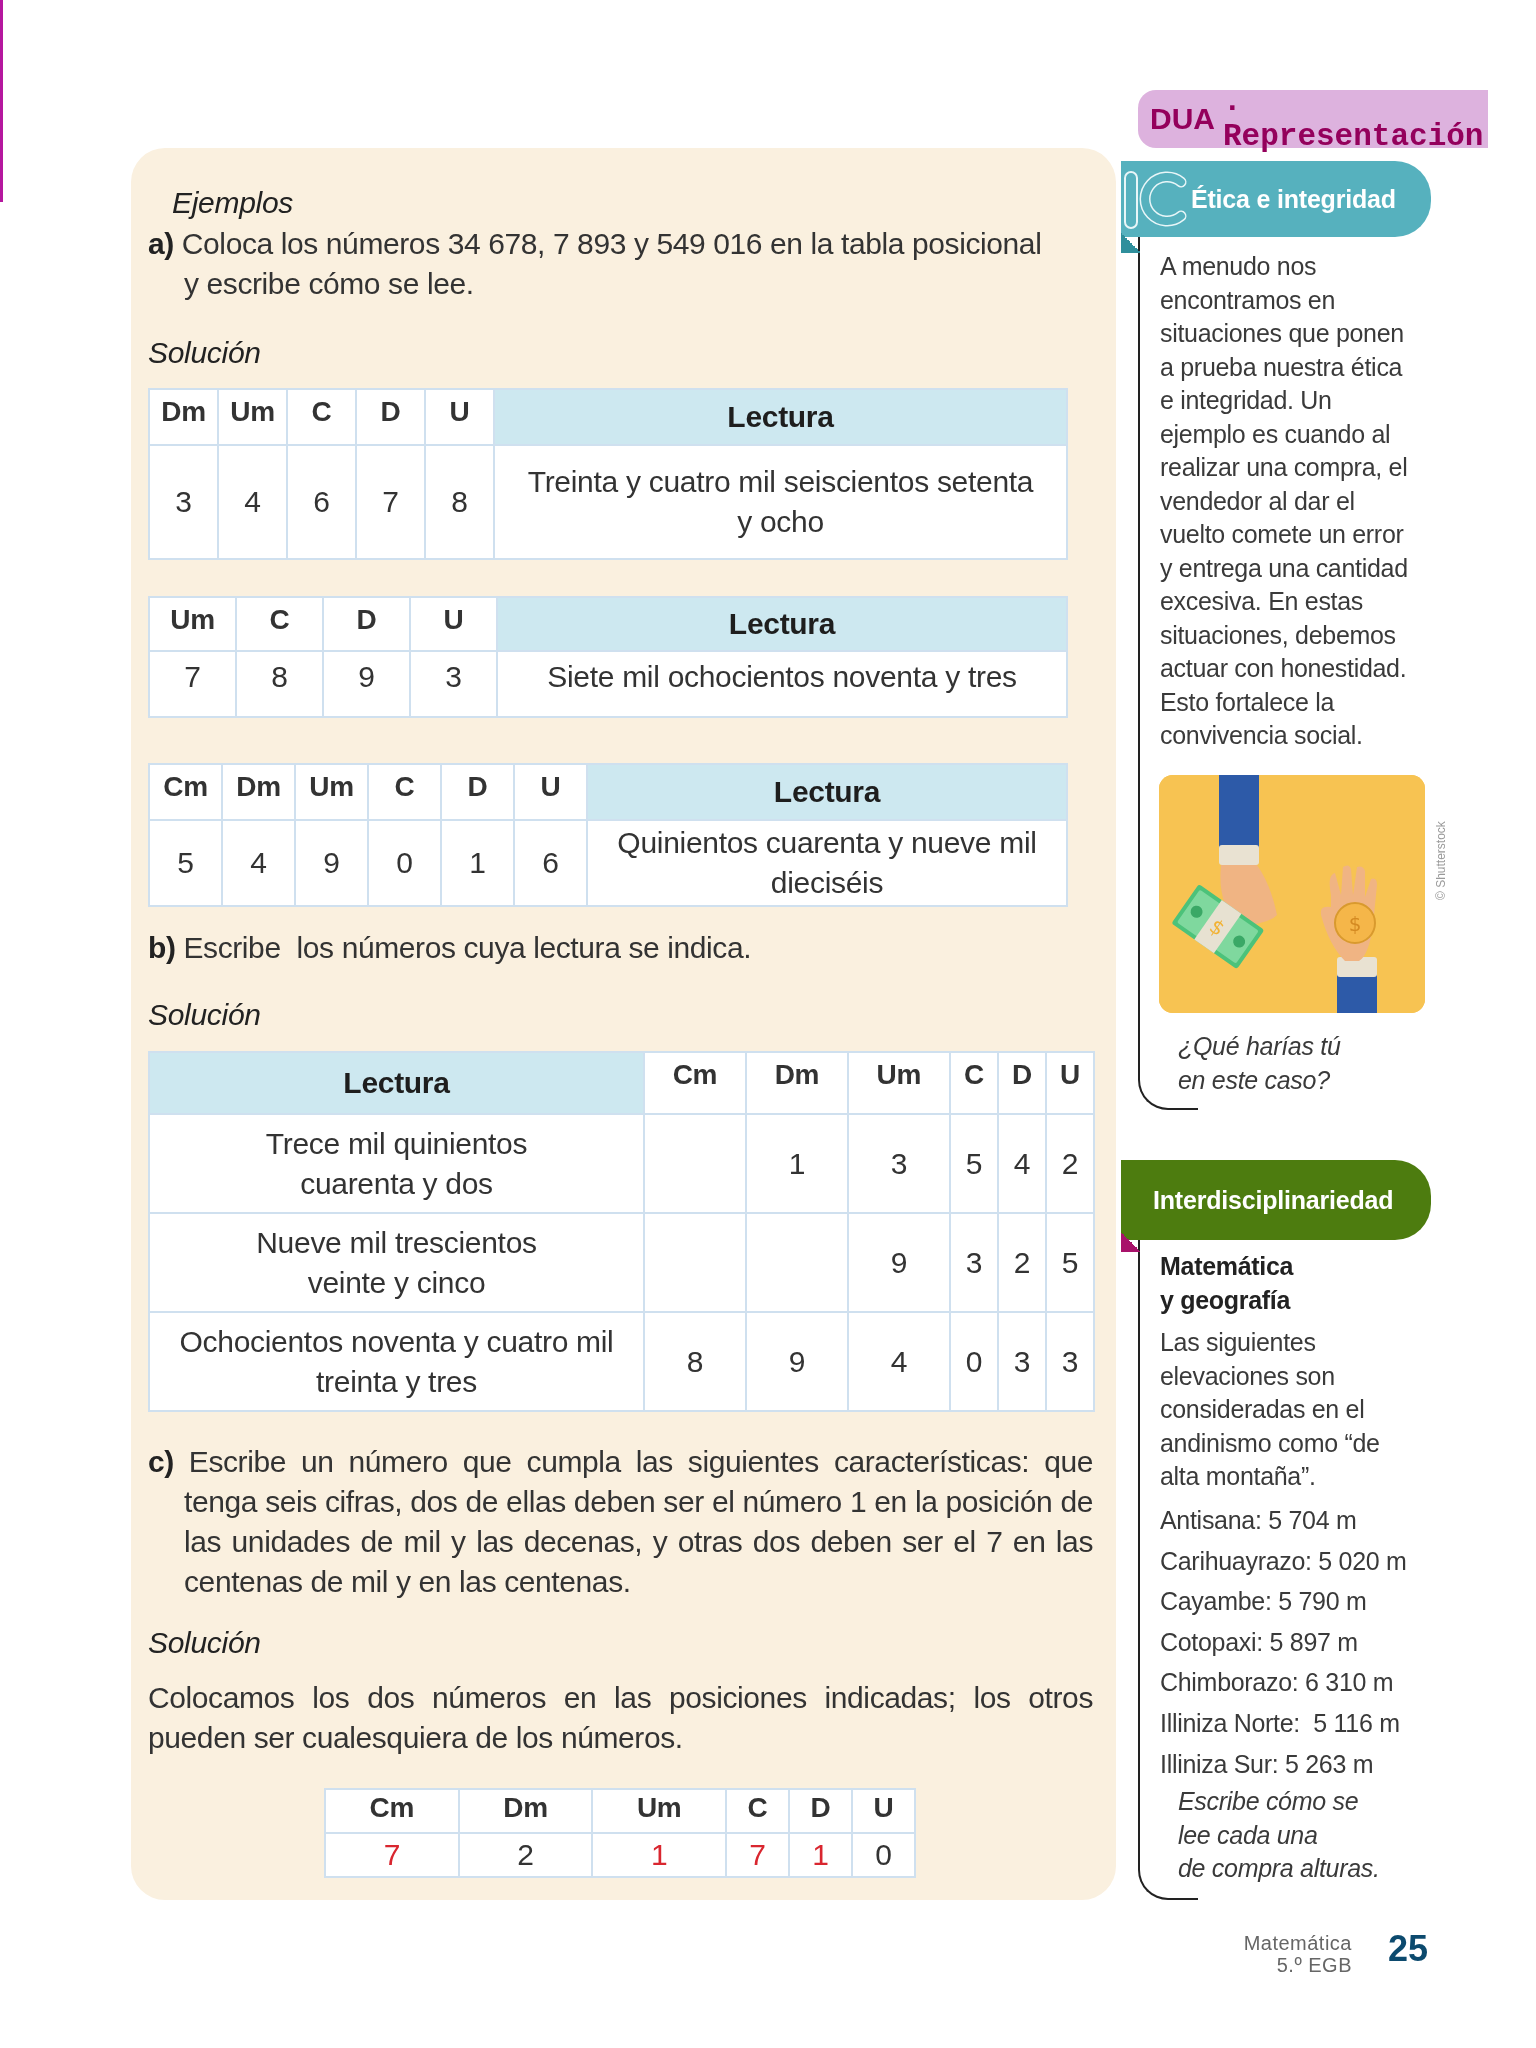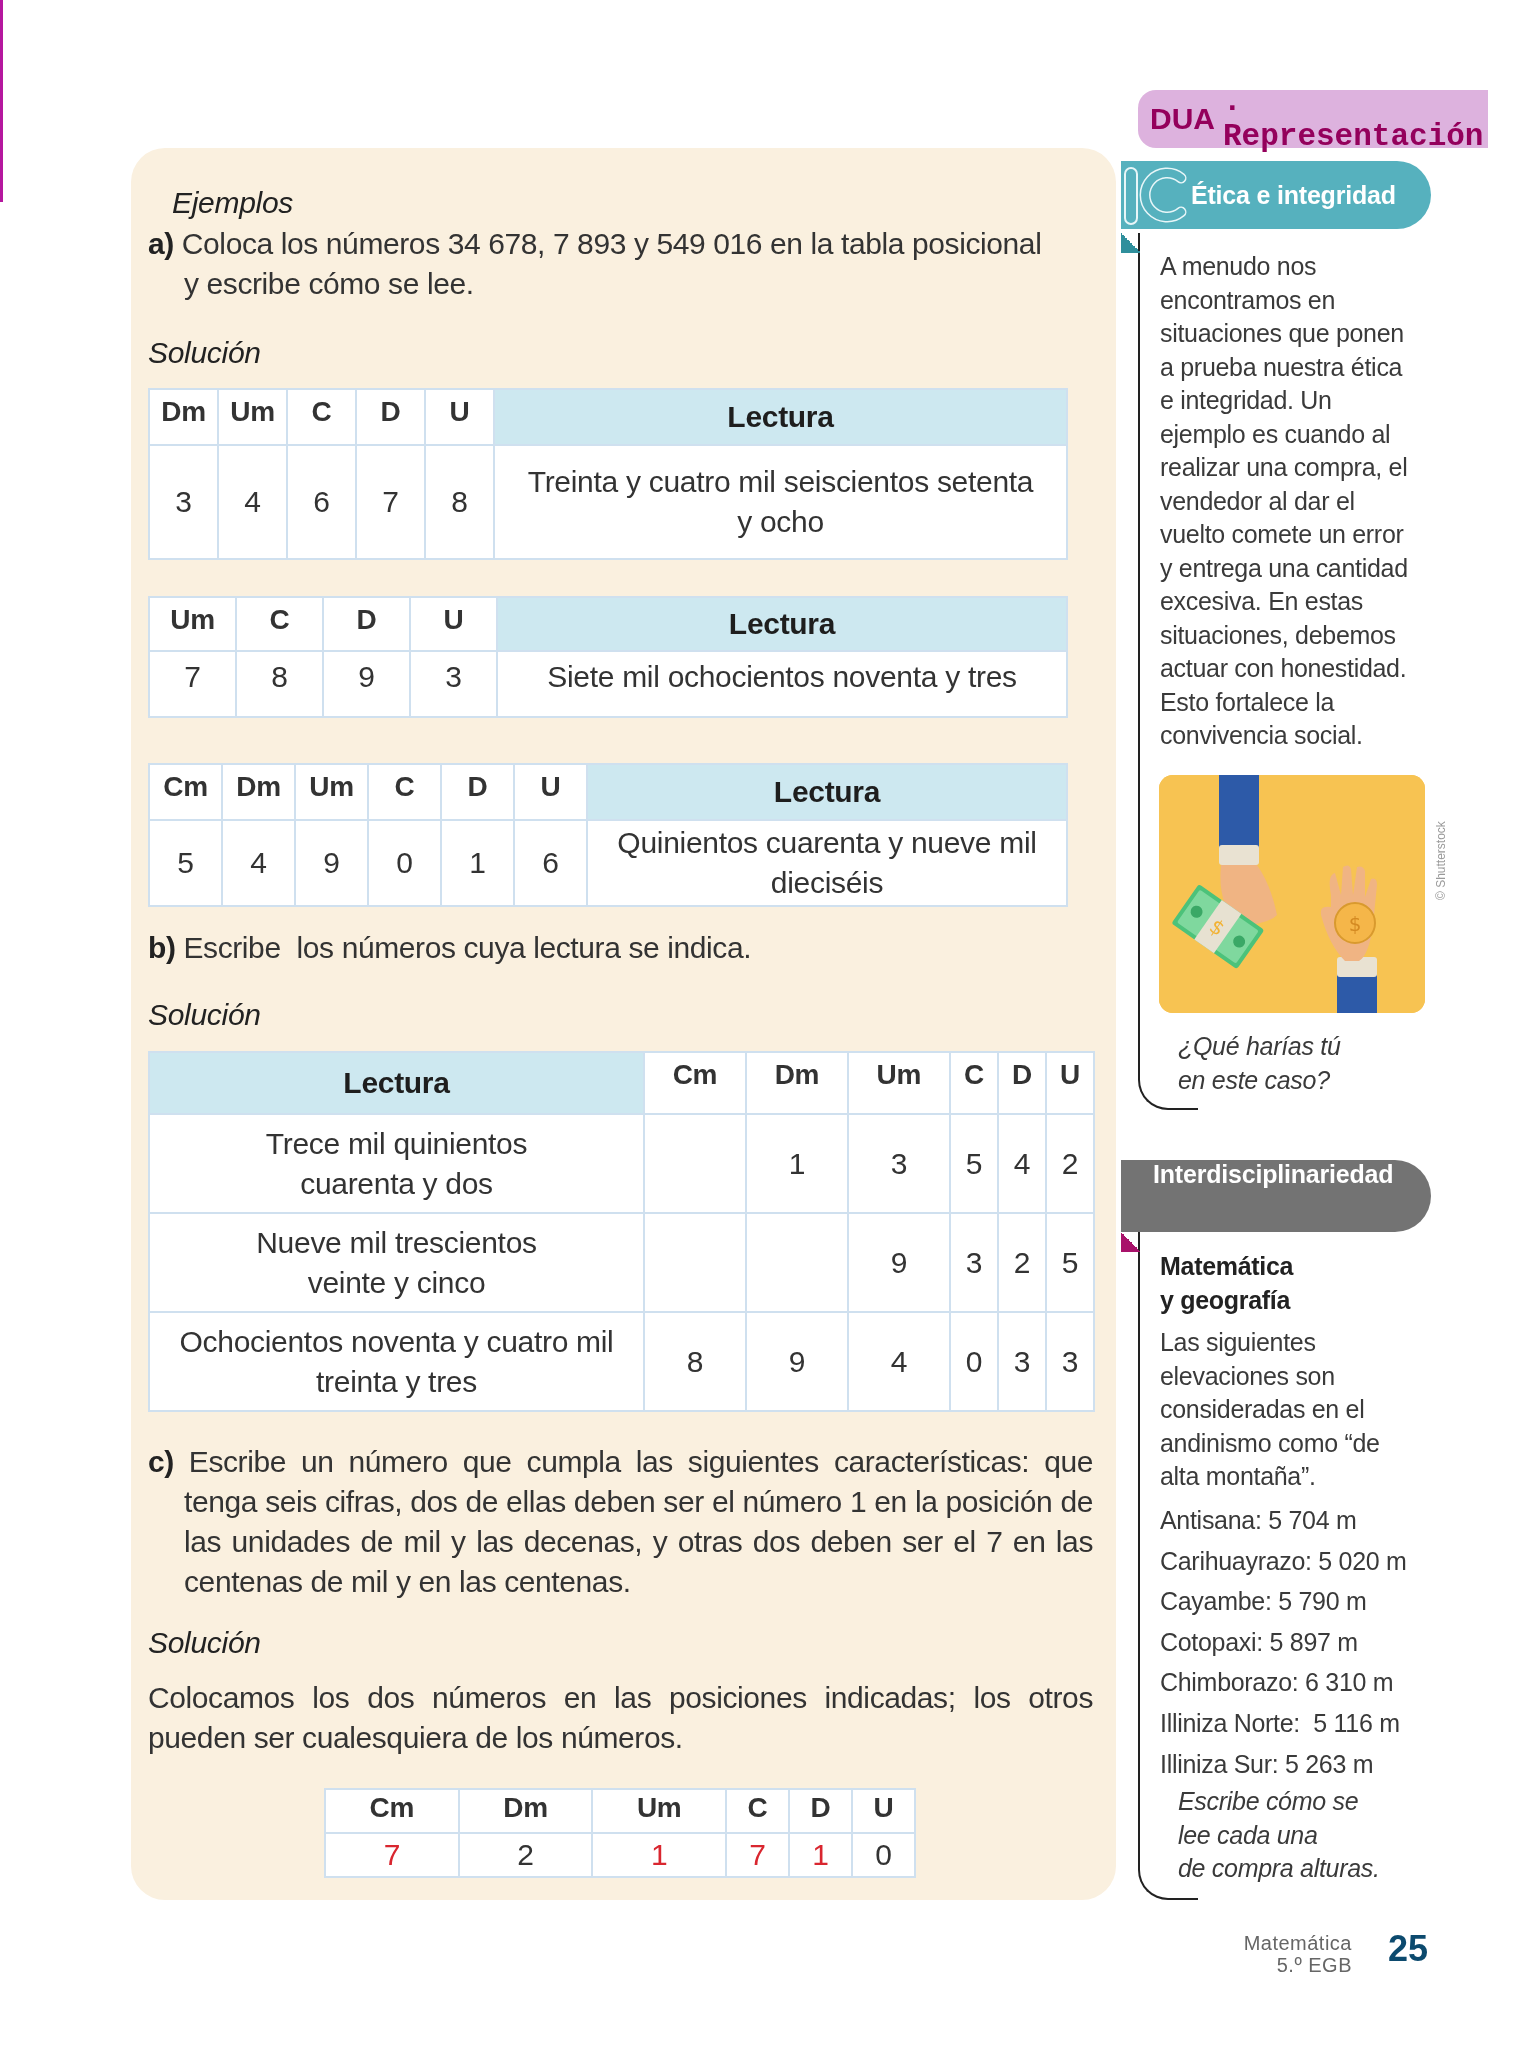--- a/index.html
+++ b/index.html
@@ -38,21 +38,21 @@
   
   .dua-banner {
     position: absolute; left: 1138px; top: 90px; width: 350px; height: 58px;
     background: #ddb2de; border-radius: 18px 0 0 18px;
     display: flex; align-items: center; padding-left: 12px;
   }
   .dua-banner .dua { font-weight: bold; font-size: 30px; color: #94005c; }
   .dua-banner .rep { font-weight: bold; font-size: 31px; color: #94005c; margin-left: 8px; font-family: Liberation Mono, monospace; }
 
   .tab-ic {
-    position: absolute; left: 1121px; top: 161px; width: 310px; height: 68px;
+    position: absolute; left: 1121px; top: 161px; width: 310px; height: 76px;
     background: #56b1be; border-radius: 0 36px 36px 0;
     display: flex; align-items: center;
   }
   .tab-ic .ic-logo { width: 70px; height: 70px; margin-left: 0; }
   .tab-ic .label { color: #fff; font-weight: bold; font-size: 25px; margin-left: 0; letter-spacing: -0.2px; }
   .tab-fold-ic { position: absolute; left: 1121px; top: 233px; width: 20px; height: 20px; background: linear-gradient(225deg, transparent 50%, #2f8f9c 50%); }
 
   .side-frame {
     position: absolute; border-left: 2px solid #222; border-bottom: 2px solid #222; border-bottom-left-radius: 30px;
   }
@@ -63,23 +63,23 @@
   .photo {
     position: absolute; left: 1159px; top: 775px; width: 266px; height: 238px; border-radius: 14px;
     background: #f6c04e; overflow: hidden;
   }
   .credit {
     position: absolute; left: 1434px; top: 900px; transform: rotate(-90deg); transform-origin: left top;
     font-size: 12px; color: #9a9a9a; white-space: nowrap;
   }
 
   .tab-inter {
-    position: absolute; left: 1121px; top: 1160px; width: 310px; height: 72px;
-    background: #737373; border-radius: 0 36px 36px 0;
-    display: flex; padding-left: 32px;
+    position: absolute; left: 1121px; top: 1160px; width: 310px; height: 80px;
+    background: #4d7c0f; border-radius: 0 36px 36px 0;
+    display: flex; align-items: center; padding-left: 32px;
   }
   .tab-inter .label { color: #fff; font-weight: bold; font-size: 25px; letter-spacing: -0.2px; }
   .tab-fold-inter { position: absolute; left: 1121px; top: 1232px; width: 20px; height: 20px; background: linear-gradient(225deg, transparent 50%, #a8126a 50%); }
 
   .footer-subject { position: absolute; right: 184px; top: 1932px; text-align: right; font-size: 20px; line-height: 22px; color: #666; letter-spacing: 0.5px; }
   .footer-page { position: absolute; left: 1388px; top: 1928px; font-size: 36px; font-weight: bold; color: #0c4a6e; }
 </style>
 </head>
 <body>
 

